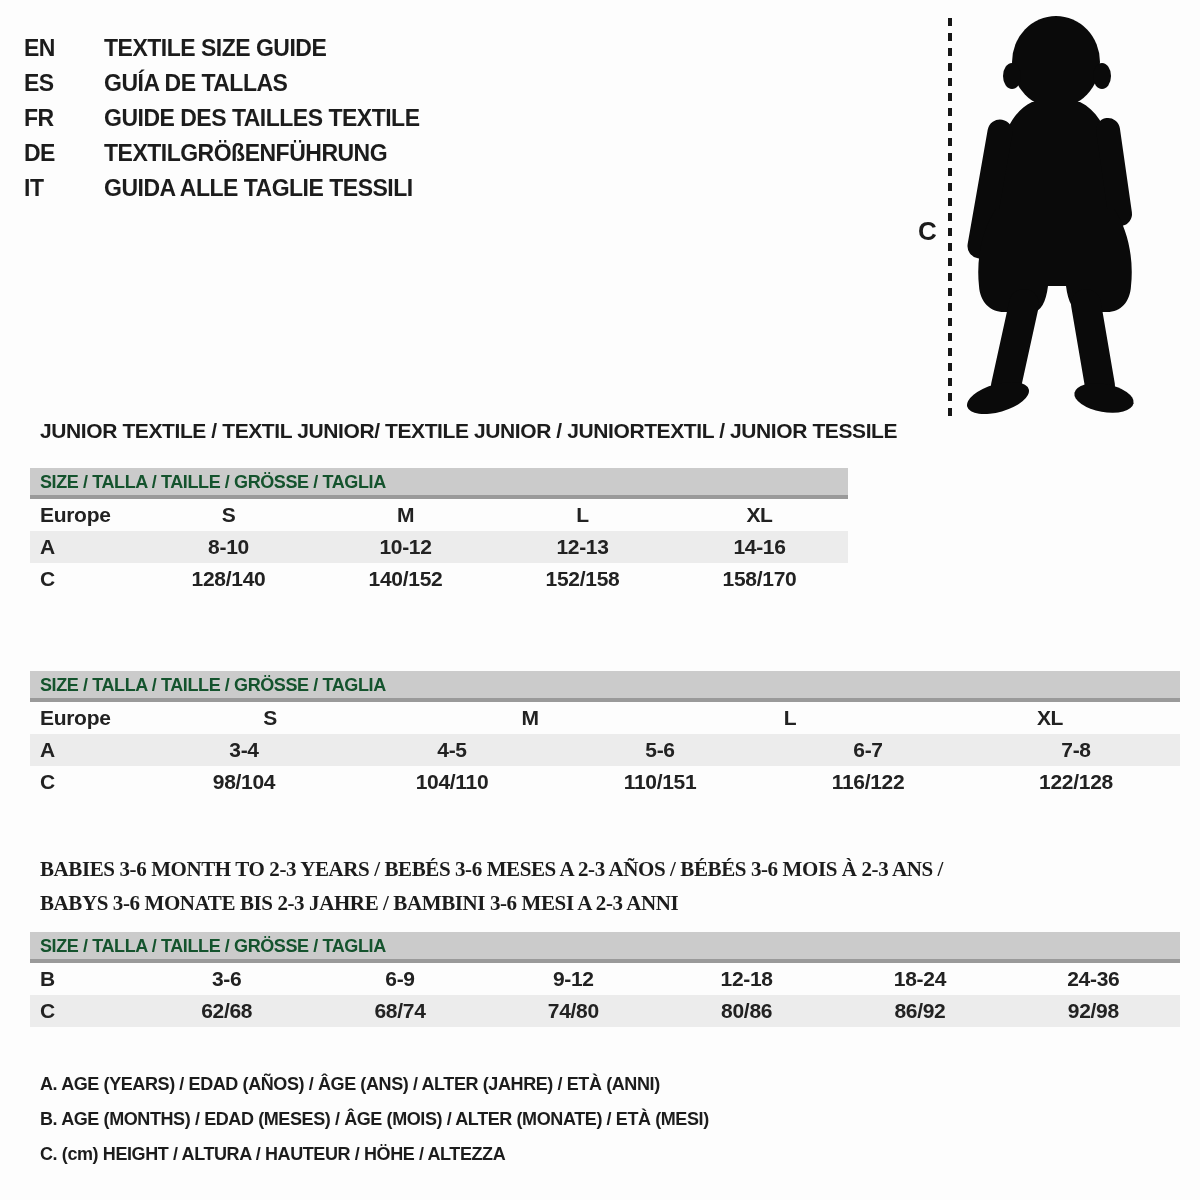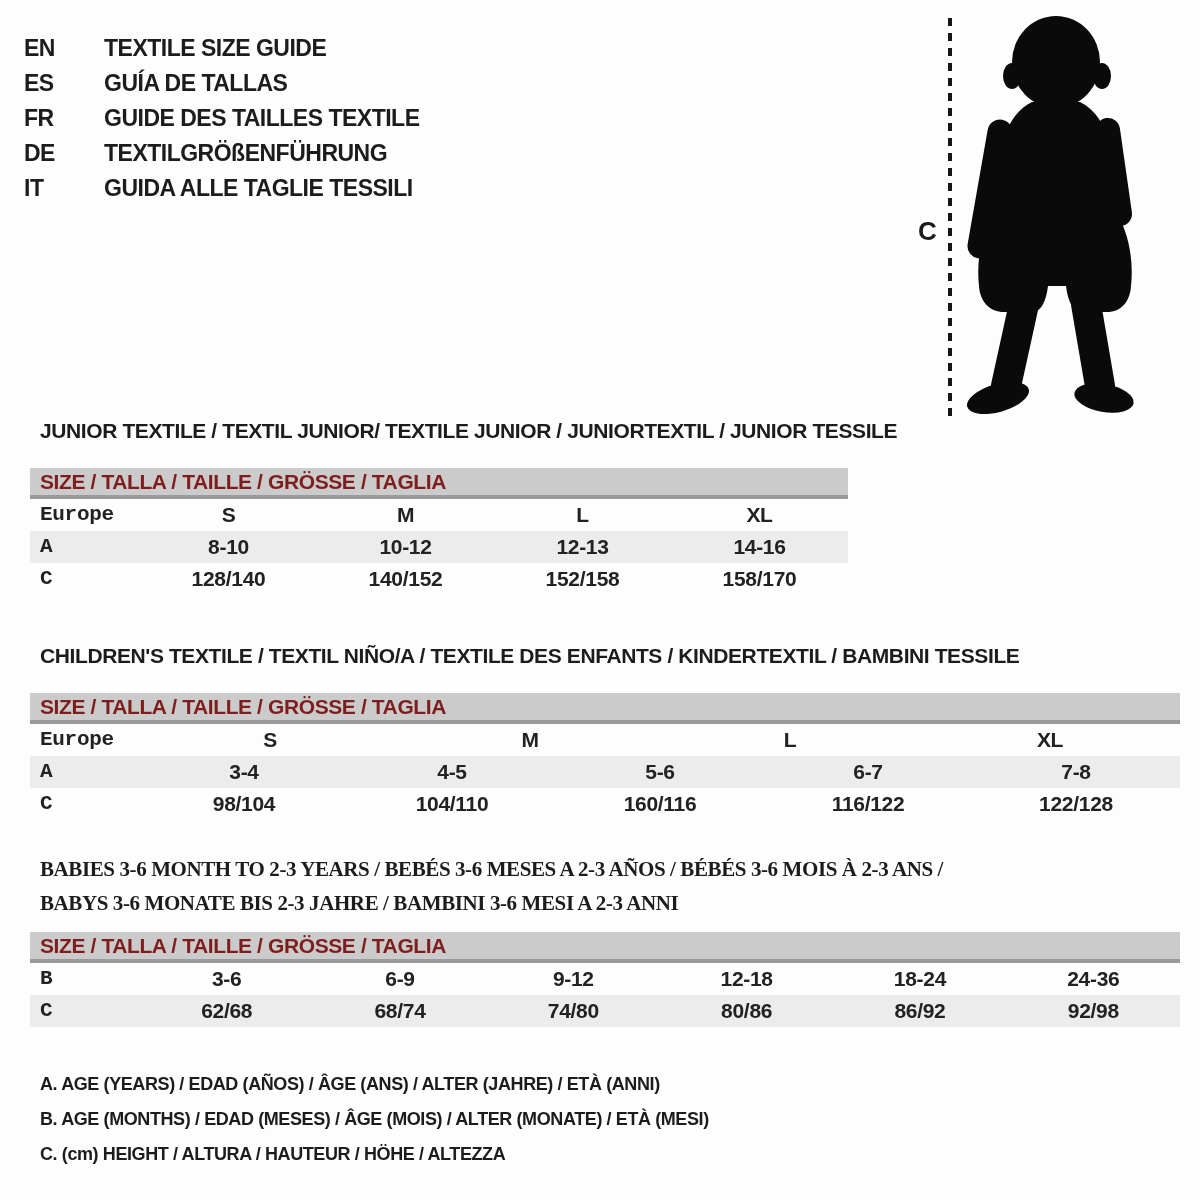--- a/index.html
+++ b/index.html
@@ -18,25 +18,25 @@
   .c-label{position:absolute;left:918px;top:216px;font-size:26px;letter-spacing:-0.5px;}
   .silhouette{position:absolute;left:962px;top:14px;width:175px;height:405px;}
   
   .section{position:absolute;left:30px;}
   .sec1{top:420px;width:818px;}
   .sec2{top:645px;width:1150px;}
   .sec3{top:852px;width:1150px;}
   .sec-title{font-size:21px;line-height:22px;letter-spacing:-0.4px;padding-left:10px;white-space:nowrap;}
   .sec-title.multi{line-height:34px;font-family:Liberation Serif, serif;}
   .sizebar{margin-top:26px;height:27px;line-height:28px;background:#cbcbcb;
-    border-bottom:4px solid #9a9a9a;padding-left:10px;font-size:21px;letter-spacing:-0.4px;color:#7f1d1d;}
+    border-bottom:4px solid #9a9a9a;padding-left:10px;font-size:18px;letter-spacing:-0.4px;color:#14532d;}
   .sec3 .sizebar{margin-top:12px;}
   .trow{display:flex;height:32px;line-height:32px;font-size:21px;letter-spacing:-0.3px;color:#222;}
   .trow.alt{background:#ececec;}
-  .tlabel{width:110px;padding-left:10px;box-sizing:border-box;font-family:Liberation Mono, monospace;}
+  .tlabel{width:110px;padding-left:10px;box-sizing:border-box;}
   .tcell{flex:1;text-align:center;}
   
   .legend{position:absolute;left:40px;top:1072px;}
   .legend-line{height:35px;font-size:18px;line-height:24px;letter-spacing:-0.4px;white-space:nowrap;}
 </style>
 </head>
 <body>
 
 <div id="canvas">
 
@@ -103,21 +103,20 @@
           <div class="tlabel">C</div>
           <div class="tcell">128/140</div>
           <div class="tcell">140/152</div>
           <div class="tcell">152/158</div>
           <div class="tcell">158/170</div>
         </div>
       </div>
   </div>
 
   <div class="section sec2">
-    <div class="sec-title">CHILDREN'S TEXTILE / TEXTIL NIÑO/A / TEXTILE DES ENFANTS / KINDERTEXTIL / BAMBINI TESSILE</div>
     <div class="sizebar">SIZE / TALLA / TAILLE / GRÖSSE / TAGLIA</div>
     <div>
         <div class="trow">
           <div class="tlabel">Europe</div>
           <div class="tcell">S</div>
           <div class="tcell">M</div>
           <div class="tcell">L</div>
           <div class="tcell">XL</div>
         </div>
         <div class="trow alt">
@@ -125,21 +124,21 @@
           <div class="tcell">3-4</div>
           <div class="tcell">4-5</div>
           <div class="tcell">5-6</div>
           <div class="tcell">6-7</div>
           <div class="tcell">7-8</div>
         </div>
         <div class="trow">
           <div class="tlabel">C</div>
           <div class="tcell">98/104</div>
           <div class="tcell">104/110</div>
-          <div class="tcell">160/116</div>
+          <div class="tcell">110/151</div>
           <div class="tcell">116/122</div>
           <div class="tcell">122/128</div>
         </div>
       </div>
   </div>
 
   <div class="section sec3">
     <div class="sec-title multi">BABIES 3-6 MONTH TO 2-3 YEARS / BEBÉS 3-6 MESES A 2-3 AÑOS / BÉBÉS 3-6 MOIS À 2-3 ANS /</div>
     <div class="sec-title multi">BABYS 3-6 MONATE BIS 2-3 JAHRE / BAMBINI 3-6 MESI A 2-3 ANNI</div>
     <div class="sizebar">SIZE / TALLA / TAILLE / GRÖSSE / TAGLIA</div>

